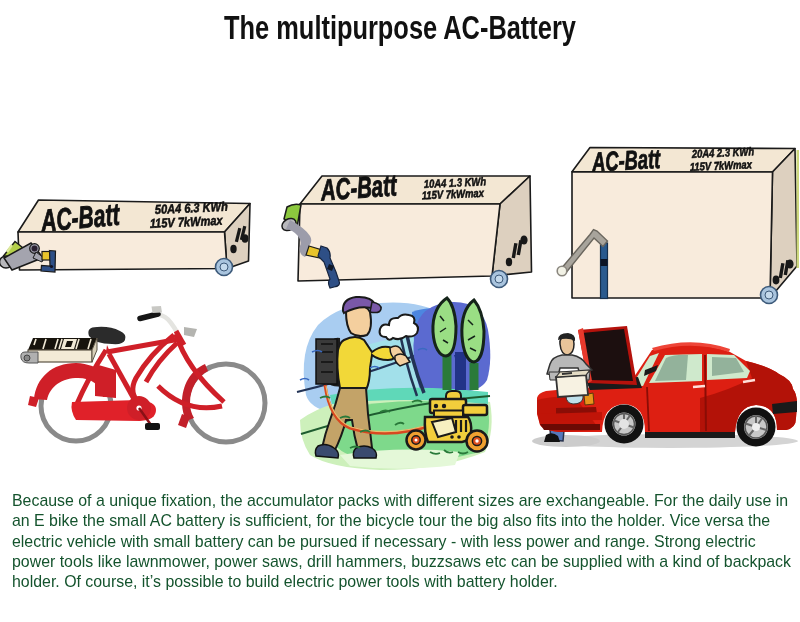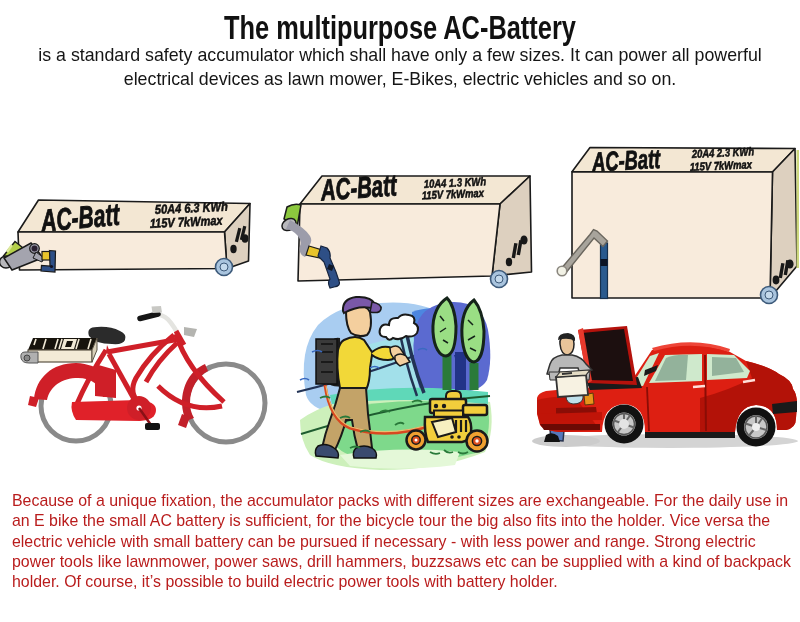--- a/index.html
+++ b/index.html
@@ -1,19 +1,19 @@
 <!DOCTYPE html>
 <html><head>
 <meta charset="utf-8">
 <style>
 html,body{margin:0;padding:0;background:#fff;}
 #page{position:relative;width:800px;height:622px;background:#fff;overflow:hidden;font-family:"Liberation Sans",sans-serif;color:#1a1a1a;}
 #title{position:absolute;top:10px;left:0;width:800px;text-align:center;font-size:34px;font-weight:bold;line-height:34px;transform:scaleX(0.747);color:#111;}
 #subtitle{position:absolute;top:43px;left:0;width:800px;text-align:center;font-size:17.8px;line-height:24px;color:#151515;}
-#bottom{position:absolute;top:491px;left:12px;width:788px;font-size:15.9px;line-height:20.25px;color:#b91c1c;white-space:pre;}
+#bottom{position:absolute;top:491px;left:12px;width:788px;font-size:15.9px;line-height:20.25px;color:#14532d;white-space:pre;}
 #art{position:absolute;left:0;top:0;}
 </style>
 </head>
 <body>
 <div id="page">
 <svg id="art" width="800" height="622" viewBox="0 0 800 622">
 
 <g stroke="#1a1a1a" stroke-width="1.6" stroke-linejoin="round">
 <polygon points="18,232 38.5,200 250,203.5 224.5,232" fill="#f3e7d3"></polygon>
 <polygon points="224.5,232 250,203.5 248.5,261 227,268.5" fill="#ddd0bf"></polygon>
@@ -277,19 +277,18 @@
 <path d="M558,340 Q558,333 568,333 Q576,334 575,341 Q568,337 558,340 Z" fill="#222"></path>
 <path d="M550,364 Q552,357 562,355 L572,355 Q582,357 586,364 L592,370 L580,374 L578,368 L560,368 L558,376 L547,374 Z" fill="#b8b8b8" stroke="#333" stroke-width="1.5"></path>
 <path d="M549,372 L590,372 L589,380 L550,380 Z" fill="#b8b8b8" stroke="#333" stroke-width="1"></path>
 
 <path d="M556,377 L586,375 L588,395 L558,397 Z" fill="#f7f2e2" stroke="#333" stroke-width="1.8"></path>
 <path d="M556,377 L560,372 L590,370 L586,375 Z" fill="#e4dcc4" stroke="#333" stroke-width="1.2"></path>
 <path d="M562,374 L572,373" stroke="#333" stroke-width="2"></path>
 </g>
 </svg>
 <div id="title">The multipurpose AC-Battery</div>
-<div id="subtitle">is a standard safety accumulator which shall have only a few sizes. It can power all powerful<br>electrical devices as lawn mower, E-Bikes, electric vehicles and so on.</div>
 <div id="bottom">Because of a unique fixation, the accumulator packs with different sizes are exchangeable. For the daily use in
 an E bike the small AC battery is sufficient, for the bicycle tour the big also fits into the holder. Vice versa the
 electric vehicle with small battery can be pursued if necessary - with less power and range. Strong electric
 power tools like lawnmower, power saws, drill hammers, buzzsaws etc can be supplied with a kind of backpack
 holder. Of course, it’s possible to build electric power tools with battery holder.</div>
 </div>
 
 </body></html>

